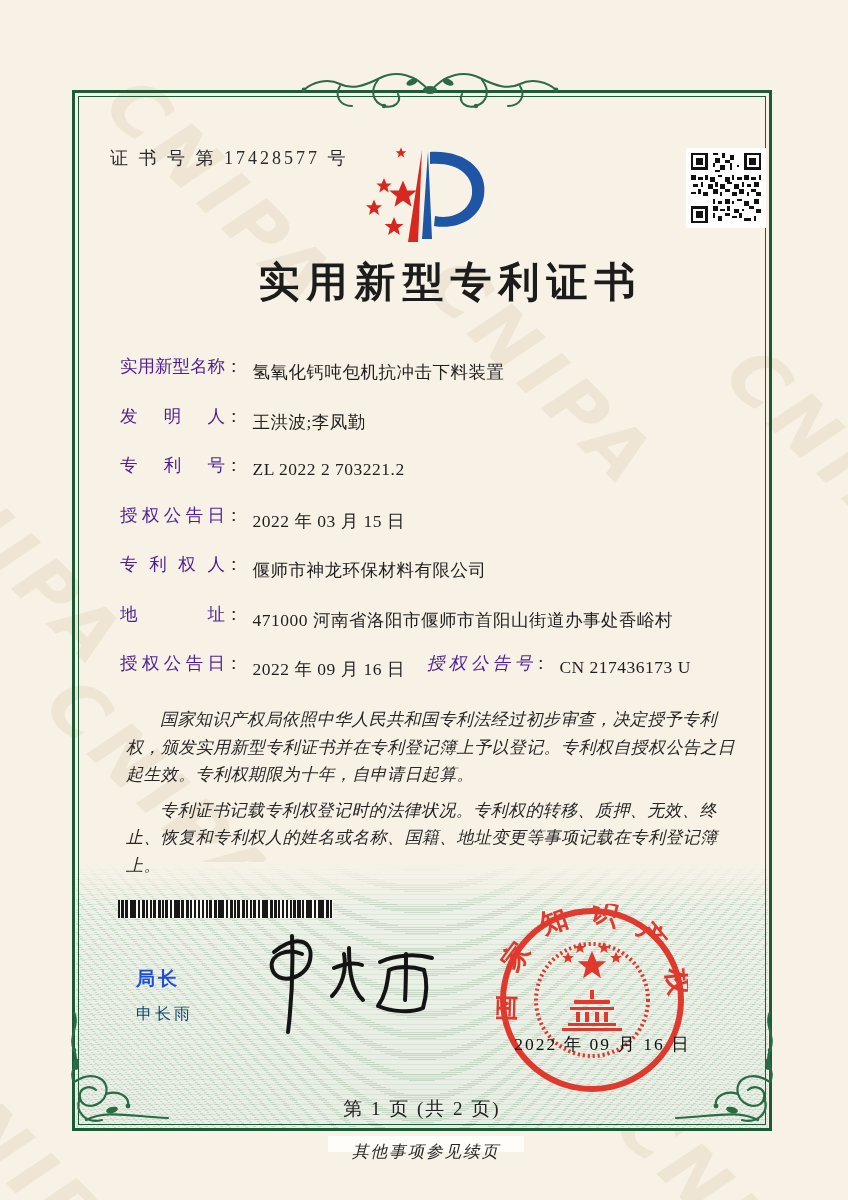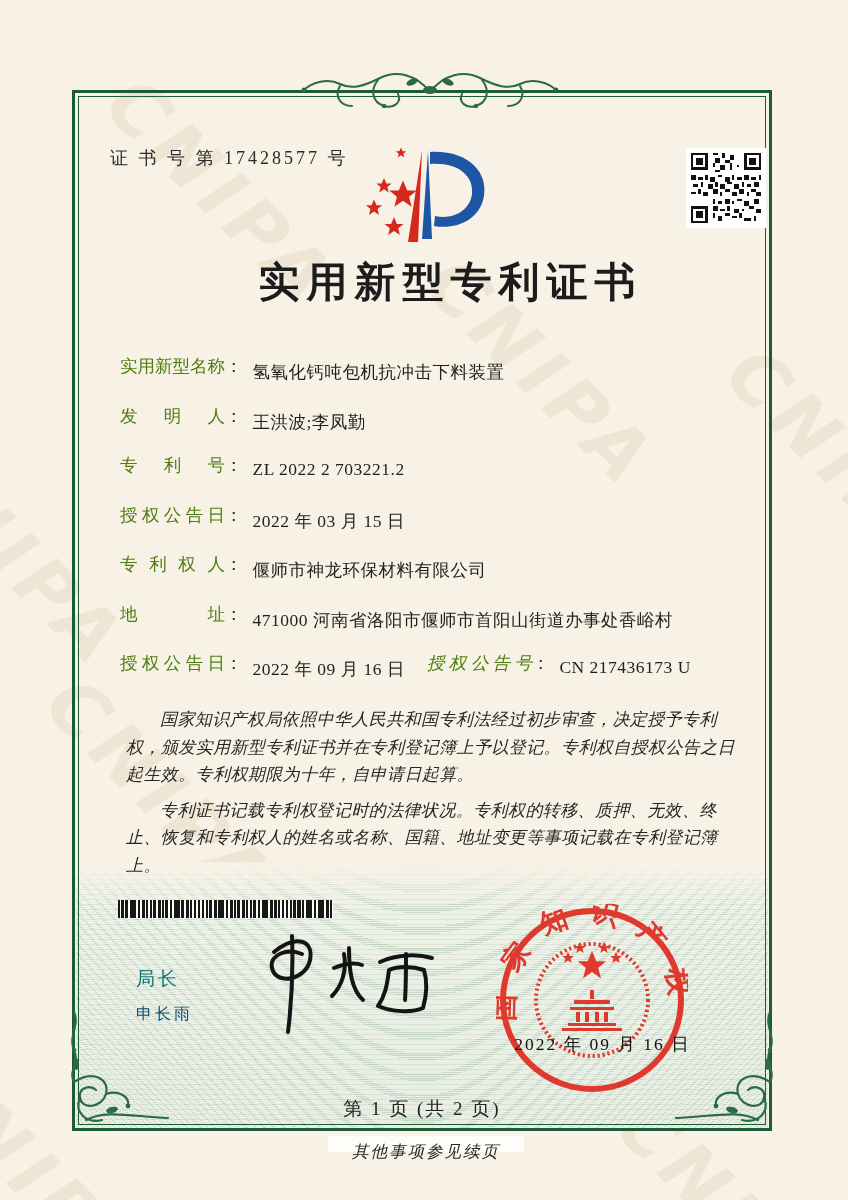--- a/index.html
+++ b/index.html
@@ -64,21 +64,21 @@
     position:absolute;left:72px;top:255px;width:757px;
     text-align:center;font-size:41px;font-weight:bold;
     letter-spacing:7px;color:#1c1c1c;
   }
 
   
   .fields{position:absolute;left:120px;top:354px;width:630px;font-size:17.5px;}
   .field-row{height:49.5px;display:flex;align-items:flex-start;white-space:nowrap;}
   .flabel{
     display:inline-block;width:105px;
-    text-align:justify;text-align-last:justify;color:#4d7c0f;
+    text-align:justify;text-align-last:justify;color:#4c1d95;
   }
   .fcolon{display:inline-block;margin-right:10px;color:#2a2a2a;}
   .fvalue{color:#1f1f1f;letter-spacing:.5px;margin-top:6px;}
   .pair2{margin-left:22px;font-style:italic;}
 
   
   .paras{
     position:absolute;left:118px;top:698px;width:628px;
     font-size:17px;line-height:27.5px;font-style:italic;color:#262626;
   }
@@ -86,21 +86,21 @@
 
   
   .barcode{
     position:absolute;left:118px;top:900px;width:215px;height:18px;
     background:
       repeating-linear-gradient(90deg,#171717 0 2px,rgba(0,0,0,0) 2px 4px),
       repeating-linear-gradient(90deg,#171717 0 1px,rgba(0,0,0,0) 1px 7px),
       repeating-linear-gradient(90deg,rgba(0,0,0,0) 0 3px,#171717 3px 5px,rgba(0,0,0,0) 5px 11px);
     background-color:#fbfaf5;
   }
-  .director-title{position:absolute;left:136px;top:966px;font-size:19px;letter-spacing:3px;color:#0f766e;}
+  .director-title{position:absolute;left:136px;top:966px;font-size:19px;letter-spacing:3px;color:#1d4ed8;font-weight:bold;}
   .director-name{position:absolute;left:136px;top:1004px;font-size:16px;letter-spacing:3px;color:#0c4a6e;}
   .signature{position:absolute;left:248px;top:928px;width:195px;height:110px;}
 
   .seal{position:absolute;left:496px;top:904px;width:192px;height:192px;opacity:.92;}
   .seal-date{
     position:absolute;left:505px;top:1032px;width:195px;text-align:center;
     font-size:17.5px;letter-spacing:2px;color:#111;z-index:5;
   }
   .page-info{
     position:absolute;left:72px;top:1096px;width:700px;text-align:center;

